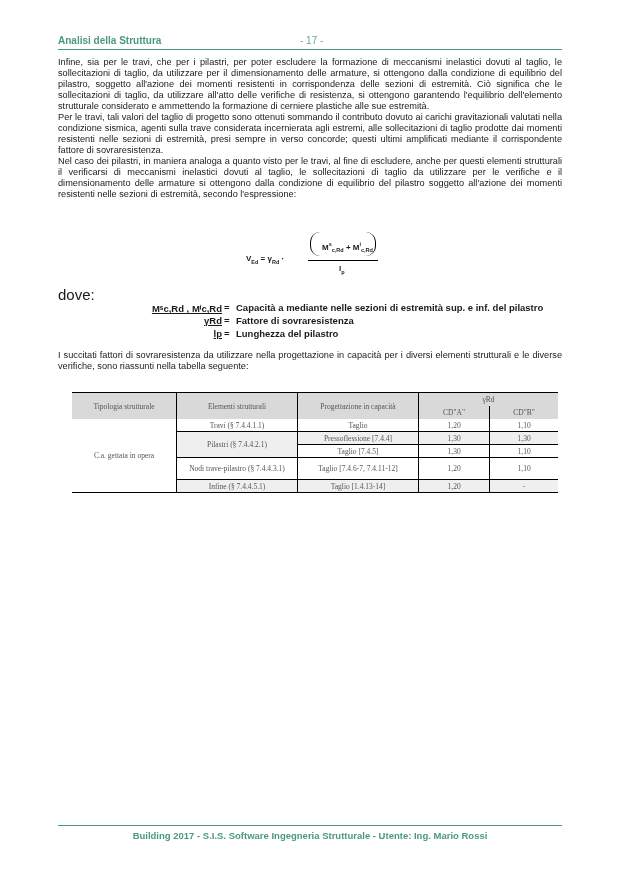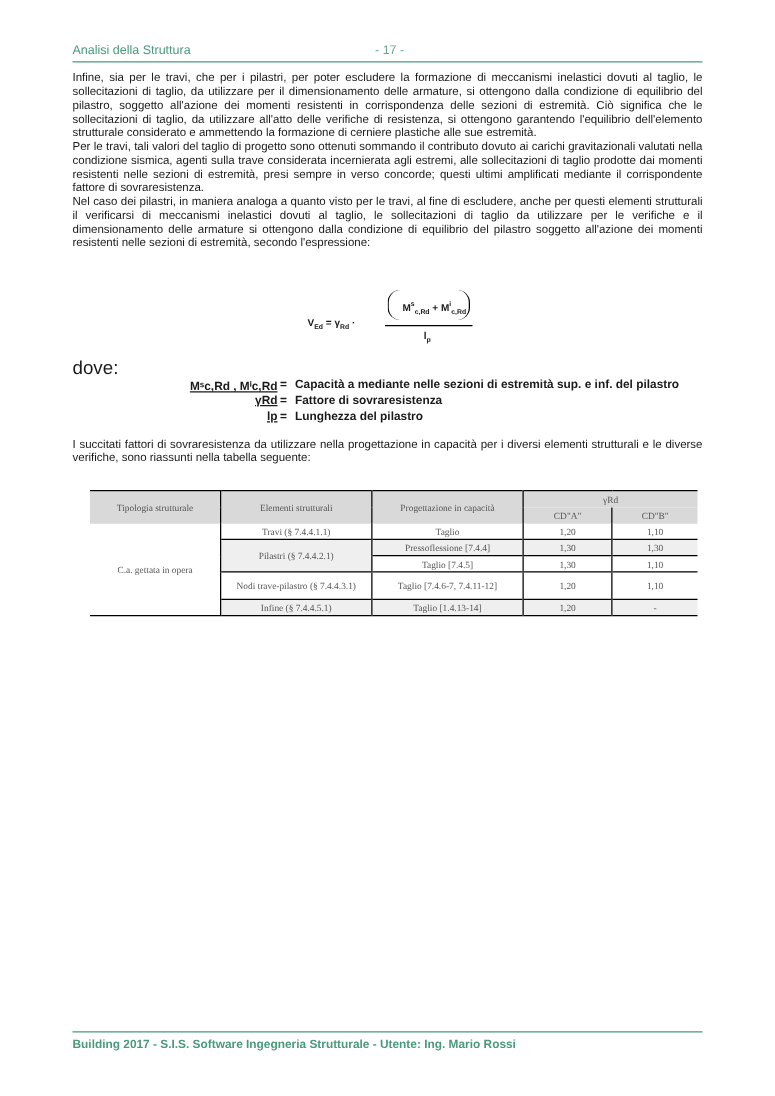--- a/index.html
+++ b/index.html
@@ -1,20 +1,20 @@
 <!DOCTYPE html>
 <html><head>
 <meta charset="utf-8">
 <style>
   html, body { margin: 0; padding: 0; background: #ffffff; }
   body { width: 620px; height: 877px; position: relative; overflow: hidden;
          font-family: "Liberation Sans", sans-serif; color: #1a1a1a; }
   .header { position: absolute; left: 58px; top: 35px; width: 504px; height: 14px;
             border-bottom: 1px solid #4a9a7a; }
-  .header .title { position: absolute; left: 0; top: 0; font-size: 10px; font-weight: normal; color: #4a9a7a; text-align: right; }
+  .header .title { position: absolute; left: 0; top: 0; font-size: 10px; font-weight: bold; color: #4a9a7a; text-align: right; }
   .header .pnum { position: absolute; left: 242px; top: 0; font-size: 10px; color: #6aa88e; }
   .body { position: absolute; left: 58px; top: 57px; width: 504px; font-size: 9.2px; line-height: 11px;
           text-align: justify; }
   .body p { margin: 0; }
   .formula { position: absolute; left: 240px; top: 232px; width: 150px; height: 45px; font-size: 8px; font-weight: bold; }
   .formula .lhs { position: absolute; left: 6px; top: 22px; }
   .formula .paren { position: absolute; left: 70px; top: 0; width: 64px; height: 24px; border-left: 1.5px solid #000; border-right: 1.5px solid #000; border-radius: 10px; }
   .formula .num { position: absolute; left: 82px; top: 9px; }
   .formula .bar { position: absolute; left: 68px; top: 28px; width: 70px; border-top: 1px solid #000; }
   .formula .den { position: absolute; left: 99px; top: 32px; }
@@ -32,21 +32,21 @@
   thead th { background: #d9d9d9; font-weight: normal; }
   thead tr.h1 th { height: 13px; }
   thead tr.h2 th { height: 13px; }
   .top-border { border-top: 1.5px solid #000; }
   .bot-border { border-bottom: 1.5px solid #000; }
   td.vl, th.vl { border-left: 1px solid #000; }
   tr.r td { height: 12px; }
   tr.shade td.c { background: #efefef; }
   td.sep { border-top: 1px solid #000; }
   .footer { position: absolute; left: 58px; top: 825px; width: 504px; border-top: 1px solid #4a9a7a; }
-  .footer .txt { font-size: 9.5px; font-weight: bold; color: #4a9a7a; margin-top: 4px; }
+  .footer .txt { text-align: center; font-size: 9.5px; font-weight: bold; color: #4a9a7a; margin-top: 4px; }
 </style>
 </head>
 <body>
 
 <div class="header">
   <span class="title">Analisi della Struttura</span>
   <span class="pnum">- 17 -</span>
 </div>
 
 <div class="body">

